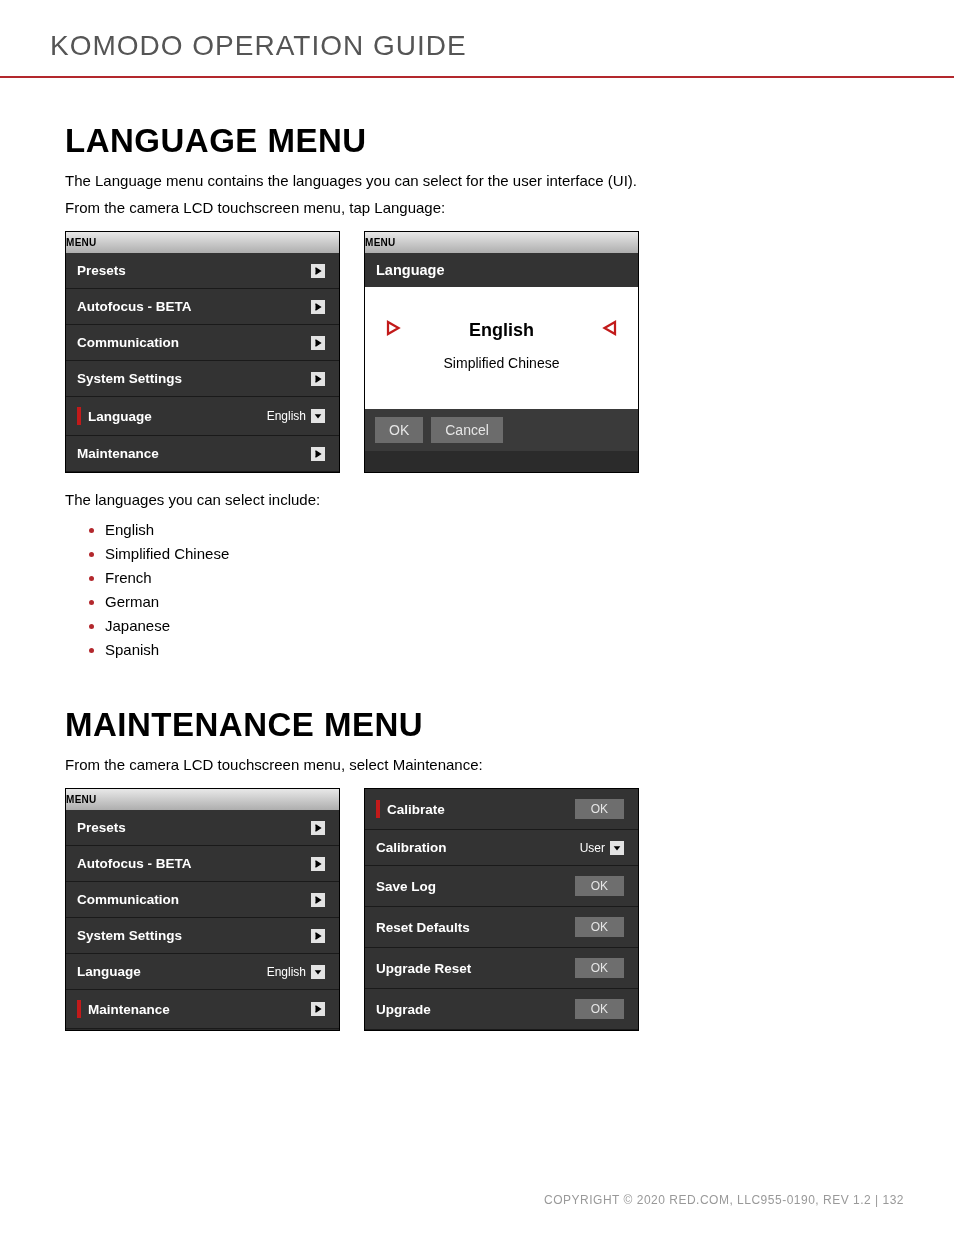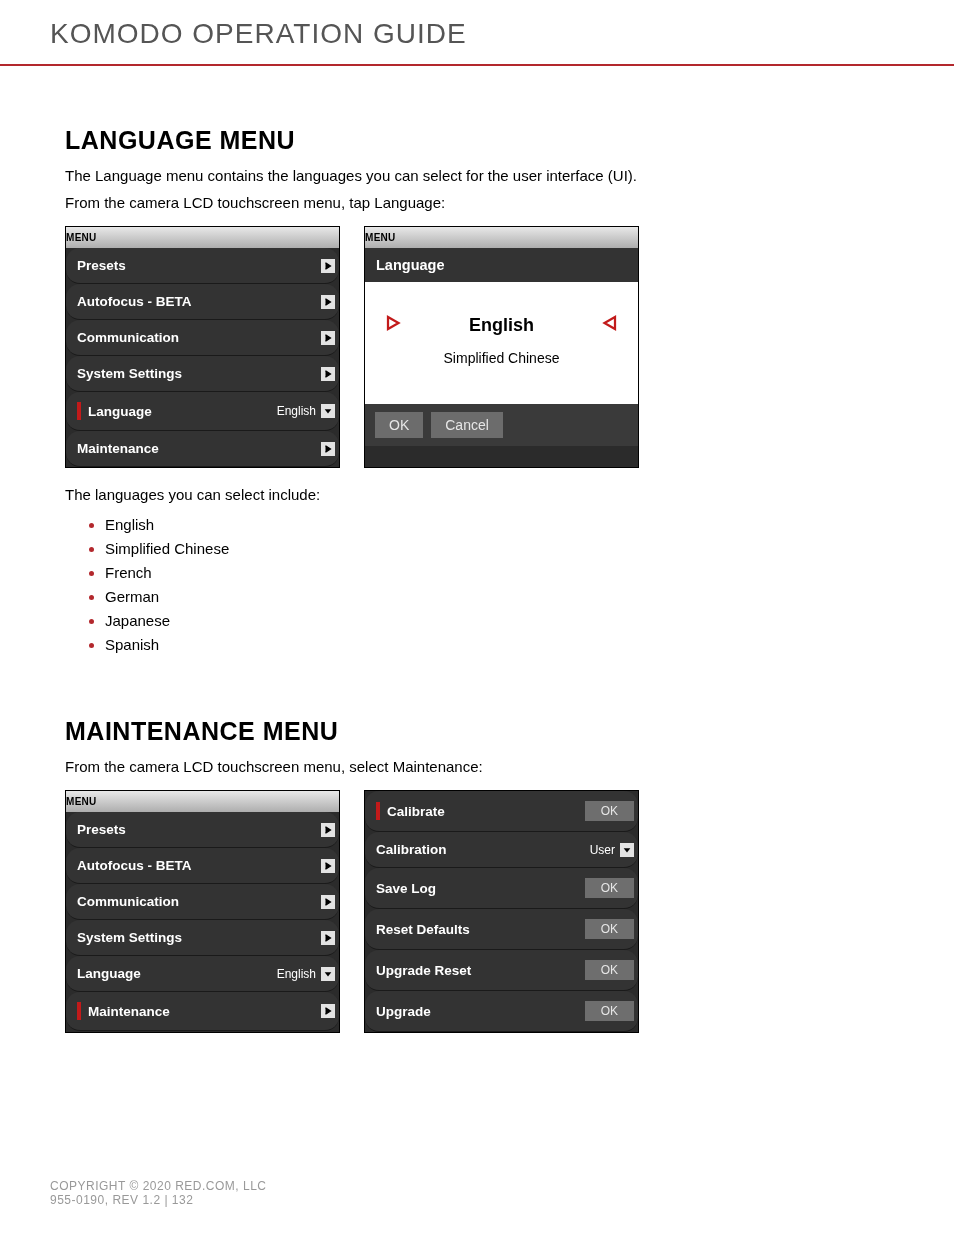--- a/index.html
+++ b/index.html
@@ -5,39 +5,39 @@
   * { box-sizing: border-box; margin: 0; padding: 0; }
   body {
     font-family: Arial, Helvetica, sans-serif;
     width: 954px;
     height: 1235px;
     background: #fff;
     position: relative;
     color: #000;
   }
   .page-header {
-    padding: 18px 50px 14px 50px;
+    padding: 30px 50px 14px 50px;
     border-bottom: 2px solid #b3282d;
   }
   .page-header-title {
     font-family: "Helvetica Neue", Helvetica, Arial, sans-serif;
     font-weight: 200;
     font-size: 28px;
     letter-spacing: 1px;
     color: #555;
   }
   .content {
     padding: 0 65px;
   }
   h2.section-heading {
     font-family: Arial, sans-serif;
     font-weight: 900;
-    font-size: 25px;
+    font-size: 33px;
     letter-spacing: 0.5px;
-    margin-top: 60px;
+    margin-top: 44px;
     margin-bottom: 10px;
     color: #000;
   }
   p.body-text {
     font-size: 15px;
     color: #000;
     line-height: 1.5;
     margin-bottom: 4px;
   }
   .shots-row {
@@ -59,24 +59,23 @@
     font-size: 10px;
     padding: 5px 0;
     letter-spacing: 0.3px;
   }
   .lcd-header .crumb-sep { color: #c11; }
   .lcd-header .crumb-root { color:#666; font-weight:bold; }
   .lcd-row {
     display: flex;
     align-items: center;
     justify-content: space-between;
-    padding: 10px 4px 10px 11px;
+    padding: 10px 14px 10px 11px;
     border-bottom: 1px solid #1a1a1a;
     background: #333333;
-    border-radius: 14px;
   }
   .lcd-row.selected { background:#333333; }
   .lcd-row .left {
     display:flex; align-items:center; gap:0;
   }
   .red-bar {
     display:inline-block; width:4px; height:18px; background:#c21a1a; margin-right:7px;
   }
   .lcd-label {
     color: #fff;
@@ -130,21 +129,20 @@
     margin-top:6px;
   }
   ul.lang-list li { font-size:15px; line-height:1.6; }
   ul.lang-list li::marker { color:#b3282d; }
   .footer {
     position:absolute; bottom:28px; left:50px; right:50px;
     display:flex; justify-content:flex-end;
     font-size:12px; color:#999;
     font-family: "Helvetica Neue", Arial, sans-serif;
     letter-spacing:0.5px;
-    flex-direction:column;
   }
 </style>
 </head>
 <body>
 
 <div class="page-header">
   <div class="page-header-title">KOMODO OPERATION GUIDE</div>
 </div>
 
 <div class="content">

